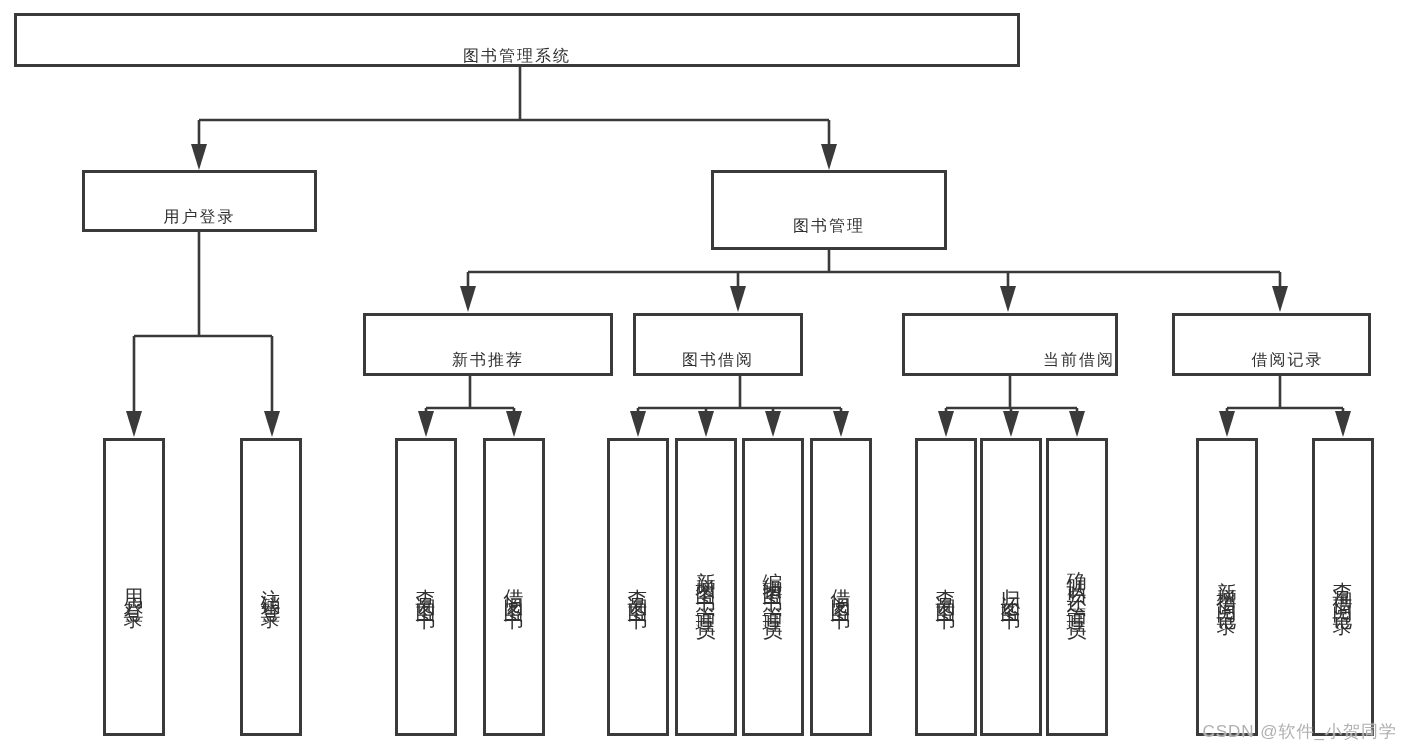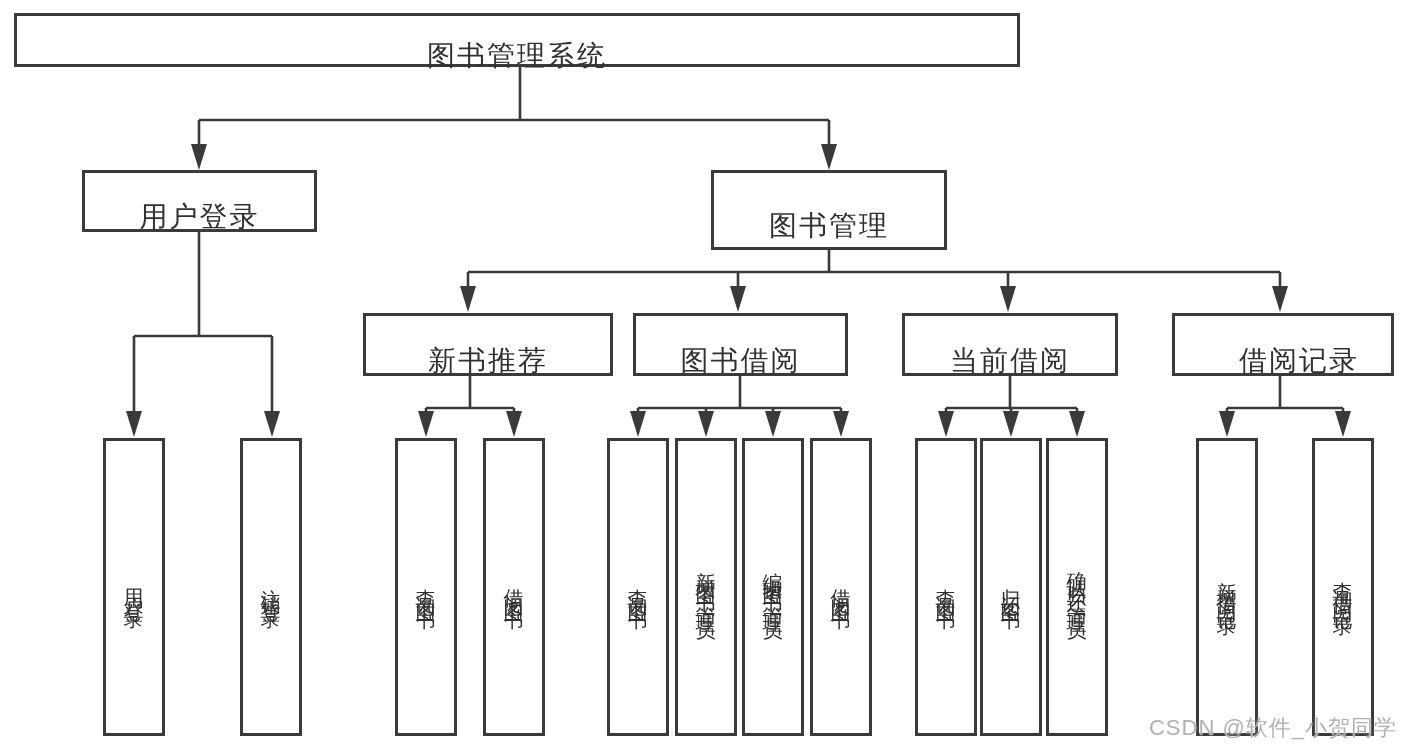--- a/index.html
+++ b/index.html
@@ -22,60 +22,60 @@
     box-sizing: border-box;
     border: 3px solid #3a3a3a;
     background: #ffffff;
     display: flex;
     align-items: center;
     justify-content: center;
     color: #303030;
     z-index: 2;
   }
   .hlabel {
-    font-size: 28px;
+    font-size: 16px;
     letter-spacing: 2px;
     white-space: nowrap;
     margin-top: 32px;
   }
   .vlabel {
     writing-mode: vertical-rl;
     text-orientation: mixed;
     font-size: 20px;
     line-height: 1;
     letter-spacing: 7px;
     white-space: nowrap;
   }
   
   .n-root  { left: 14px;  top: 13px;  width: 1006px; height: 54px; }
   .n-login { left: 82px;  top: 170px; width: 235px;  height: 62px; }
   .n-mgmt  { left: 711px; top: 170px; width: 236px;  height: 80px; }
   .n-l3a { left: 363px;  top: 313px; width: 250px; height: 63px; }
-  .n-l3b { left: 633px;  top: 313px; width: 215px; height: 63px; }
-  .n-l3c { left: 902px;  top: 313px; width: 216px; height: 63px; }
-  .n-l3d { left: 1172px; top: 313px; width: 222px; height: 63px; padding-left: 32px; }
+  .n-l3b { left: 633px;  top: 313px; width: 170px; height: 63px; }
+  .n-l3c { left: 902px;  top: 313px; width: 216px; height: 63px; justify-content: flex-end; }
+  .n-l3d { left: 1172px; top: 313px; width: 199px; height: 63px; padding-left: 32px; }
   .leaf { top: 438px; width: 62px; height: 298px; }
   .lf1  { left: 103px; }
   .lf2  { left: 240px; }
   .lf3  { left: 395px; }
   .lf4  { left: 483px; }
   .lf5  { left: 607px; }
   .lf6  { left: 675px; }
   .lf7  { left: 742px; }
   .lf8  { left: 810px; }
   .lf9  { left: 915px; }
   .lf10 { left: 980px; }
   .lf11 { left: 1046px; }
   .lf12 { left: 1196px; }
   .lf13 { left: 1312px; }
   .watermark {
     position: absolute;
     right: 8px;
     bottom: 4px;
-    font-size: 22px;
+    font-size: 17px;
     color: #b0b0b0;
     letter-spacing: 1px;
     z-index: 3;
     text-shadow: 0 0 2px #ffffff;
     white-space: nowrap;
   }
 </style>
 </head>
 <body>
 

